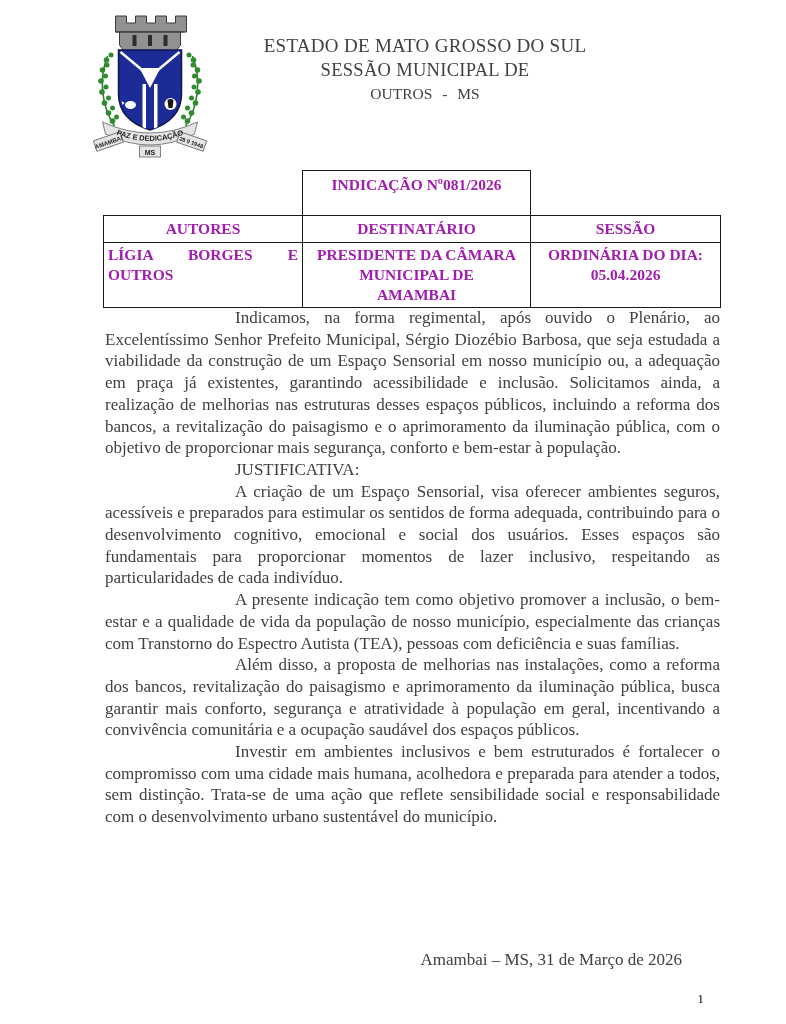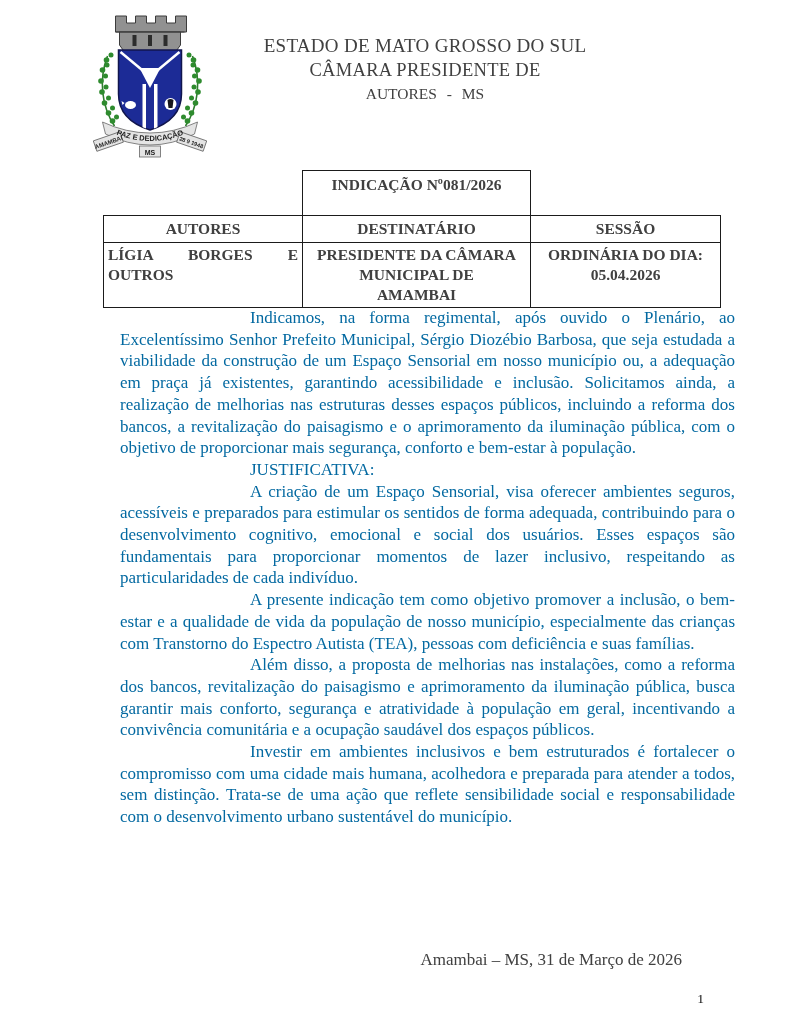--- a/index.html
+++ b/index.html
@@ -39,44 +39,44 @@
   .doc-table-wrap {
     position: absolute;
     left: 103px;
     top: 170px;
     width: 617px;
   }
   table.doc-table {
     border-collapse: collapse;
     table-layout: fixed;
     width: 617px;
-    color: #404040;
+    color: #a21caf;
   }
   table.doc-table td, table.doc-table th {
     font-weight: bold;
     font-size: 15.5px;
     line-height: 20px;
     padding: 2px 4px;
     vertical-align: top;
   }
   .cell-noborder { border: none; }
   .cell-box { border: 1.5px solid #1b1b1b; }
   tr.title-row td { height: 45px; text-align: center; padding-top: 4px; }
   tr.head-row th { height: 27px; text-align: center; border: 1.5px solid #1b1b1b; vertical-align: middle; padding: 2px 4px; margin-top: 35px; }
   tr.data-row td { height: 62px; border: 1.5px solid #1b1b1b; }
   .cell-autores { text-align: justify; }
   .cell-center { text-align: center; white-space: pre-line; margin-left: 17px; }
 
   
   .body-text {
     position: absolute;
-    left: 120px;
+    left: 105px;
     top: 307px;
     width: 615px;
-    color: #0369a1;
+    color: #404040;
   }
   .body-text p {
     font-size: 17px;
     line-height: 21.7px;
     text-align: justify;
     text-indent: 130px;
   }
   .section-label { text-align: left !important; }
 
   
@@ -183,22 +183,22 @@
       <rect x="46" y="140" width="21" height="11" stroke="#666666" stroke-width="0.8" fill="#e4e4e4"></rect>
       <text x="56.5" y="148.5" font-size="7" font-weight="bold" fill="#222222" text-anchor="middle">MS</text>
       <text font-size="7.5" font-weight="bold" fill="#222222">
         <textPath href="#mottoPath" startOffset="50%" text-anchor="middle">PAZ E DEDICAÇÃO</textPath>
       </text>
     </g>
   </svg>
 
   <div class="header-text">
     <div class="header-line1">ESTADO DE MATO GROSSO DO SUL</div>
-    <div class="header-line2">CÂMARA PRESIDENTE DE</div>
-    <div class="header-line3">AUTORES - MS</div>
+    <div class="header-line2">SESSÃO MUNICIPAL DE</div>
+    <div class="header-line3">OUTROS - MS</div>
   </div>
 
   <div class="doc-table-wrap">
     <table class="doc-table">
       <colgroup>
         <col style="width:199px">
         <col style="width:228px">
         <col style="width:190px">
       </colgroup>
       <tbody>

